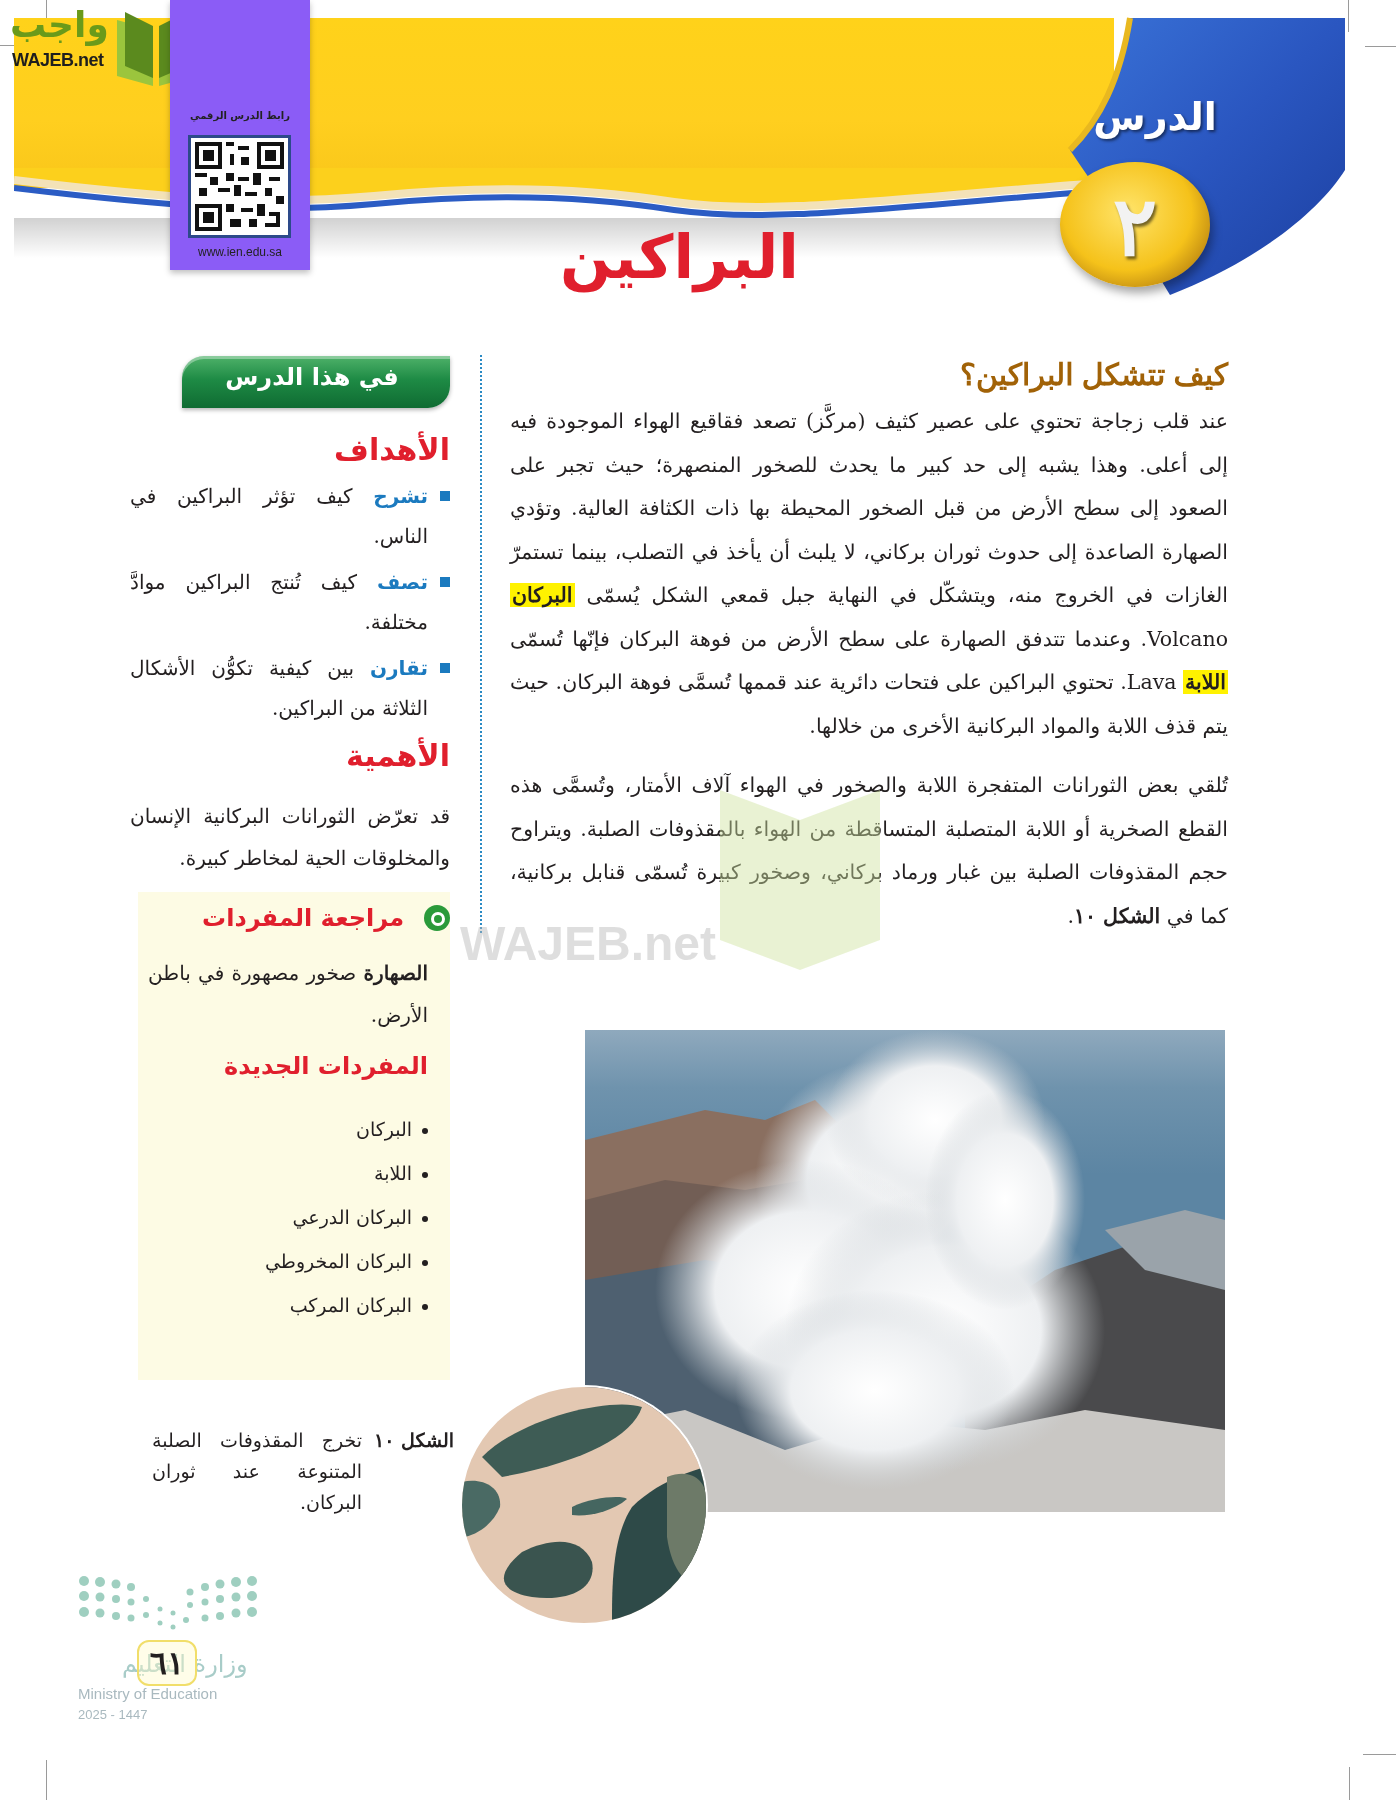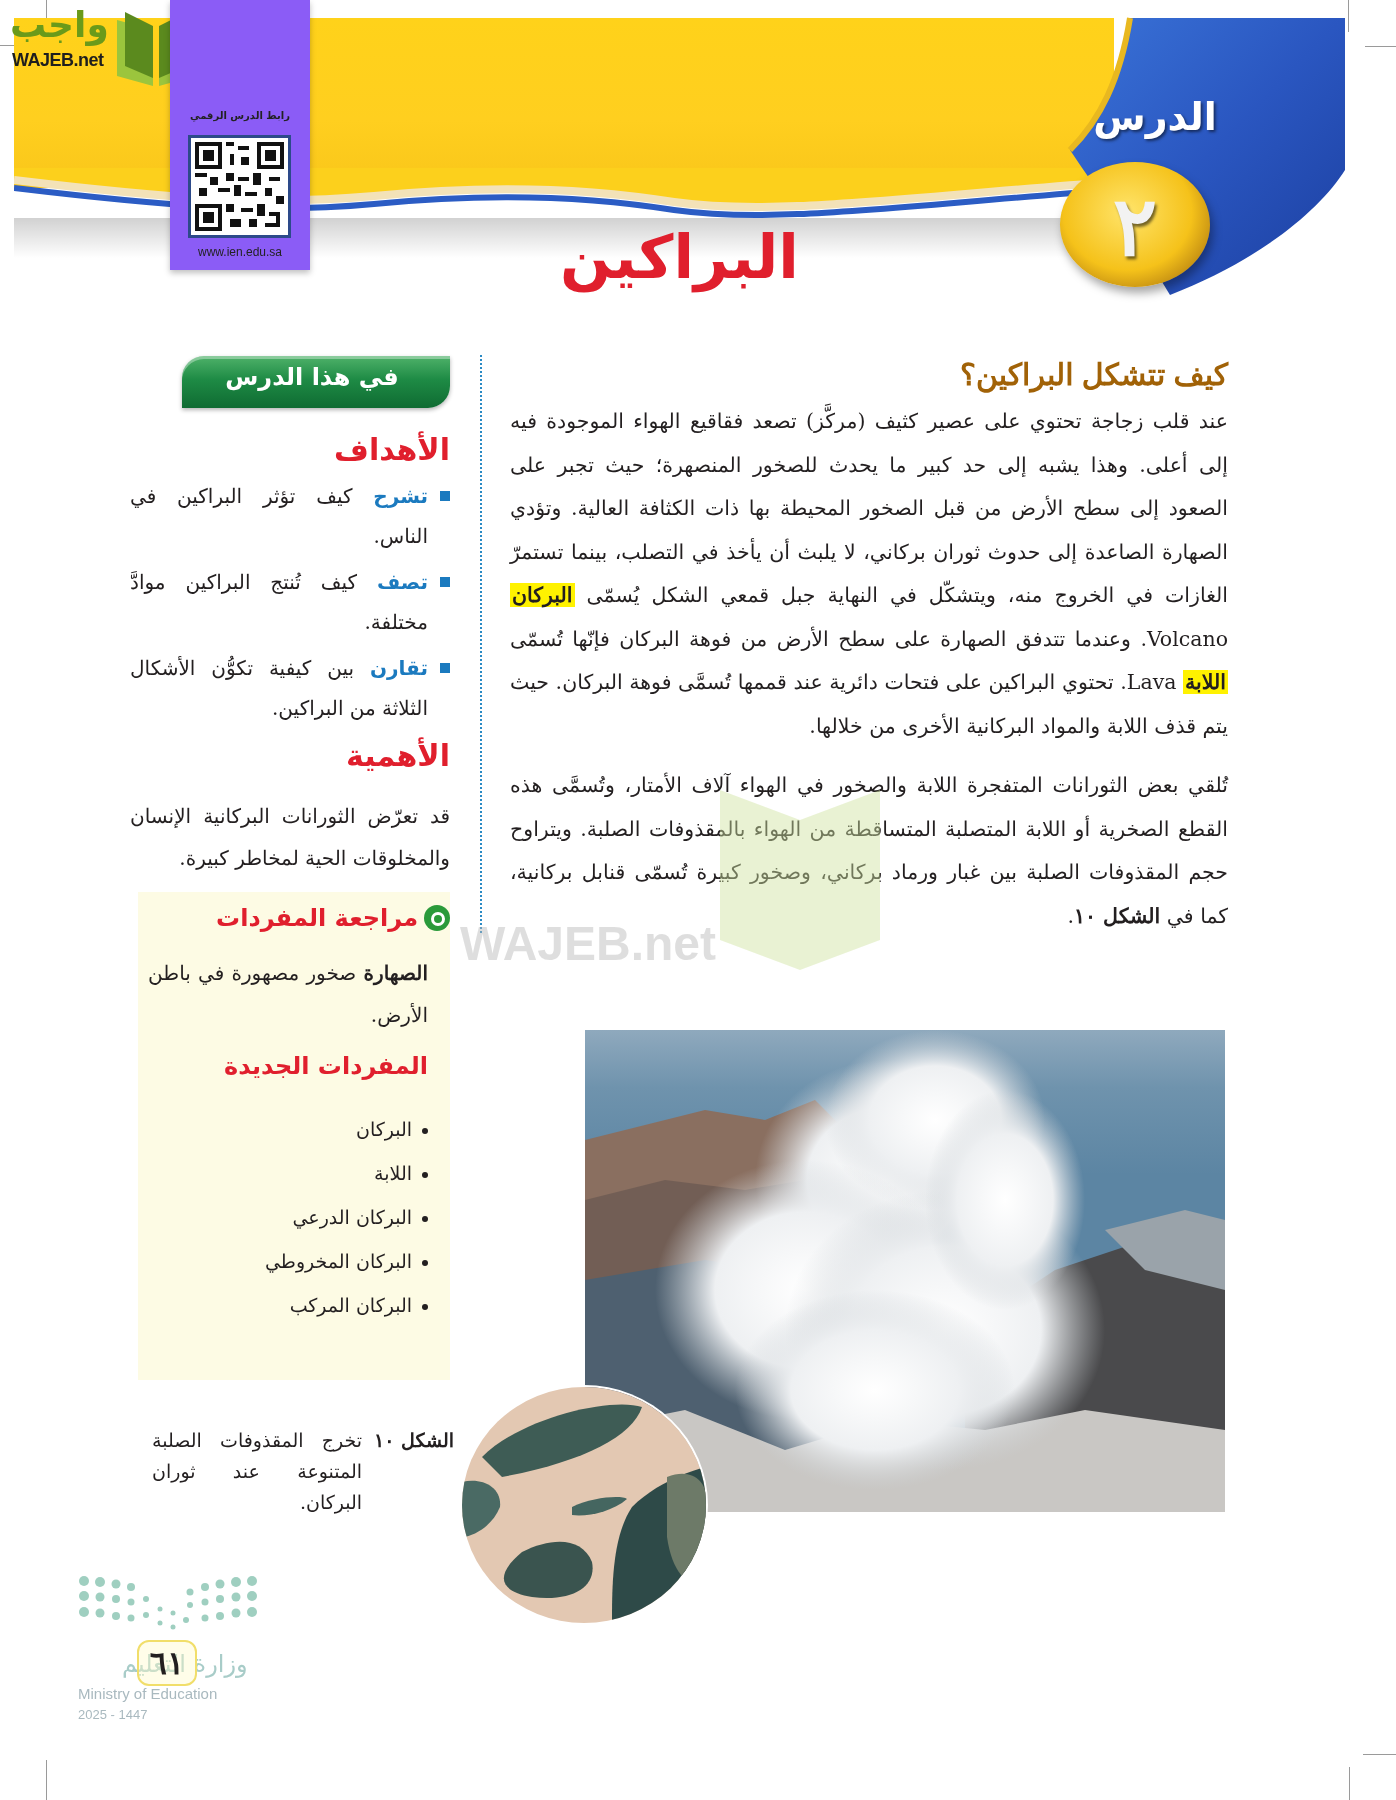--- a/index.html
+++ b/index.html
@@ -68,21 +68,21 @@
   .side-heading { position: absolute; right: 946px; direction: rtl; font-family: "DejaVu Sans", sans-serif;
     font-weight: bold; font-size: 30px; color: #e01f2d; }
   .objectives { position: absolute; left: 130px; top: 476px; width: 320px; direction: rtl; list-style: none; }
   .objectives li { position: relative; padding-right: 22px; font-size: 20px; line-height: 40px; margin-bottom: 6px; text-align: justify; }
   .objectives li .sq { position: absolute; right: 0; top: 15px; width: 10px; height: 10px; background: #1b7abf; }
   .obj-verb { color: #1b7abf; font-weight: bold; font-family: "DejaVu Sans", sans-serif; margin-left: 0; }
 
   .importance-text { position: absolute; left: 130px; top: 795px; width: 320px; direction: rtl; font-size: 20px; line-height: 42px; text-align: justify; }
 
   .review-box { position: absolute; left: 138px; top: 892px; width: 312px; height: 488px; background: #fdfbe4; }
-  .review-head { position: absolute; right: 0; top: 12px; width: 290px; direction: rtl; display: flex; align-items: center; gap: 6px; }
+  .review-head { position: absolute; right: 0; top: 12px; width: 290px; direction: rtl; display: flex; align-items: center; gap: 20px; }
   .review-icon { width: 26px; height: 26px; border-radius: 50%; background: #2a9a3a; position: relative; flex: none; }
   .review-icon::after { content: ""; position: absolute; left: 7px; top: 7px; width: 8px; height: 8px; border-radius: 50%; border: 3px solid #fff; }
   .review-title { font-family: "DejaVu Sans", sans-serif; font-weight: bold; font-size: 24px; color: #e01f2d; }
   .review-def { position: absolute; right: 22px; top: 60px; width: 280px; direction: rtl; font-size: 20px; line-height: 42px; text-align: justify; }
   .new-vocab-title { position: absolute; right: 22px; top: 160px; direction: rtl; font-family: "DejaVu Sans", sans-serif;
     font-weight: bold; font-size: 24px; color: #e01f2d; }
   .vocab-list { position: absolute; right: 22px; top: 215px; direction: rtl; list-style: none; }
   .vocab-list li { font-size: 19px; line-height: 44px; }
   .vocab-list li .dot { display: inline-block; width: 6px; height: 6px; border-radius: 50%; background: #231f20; margin-left: 10px; vertical-align: middle; }
 

